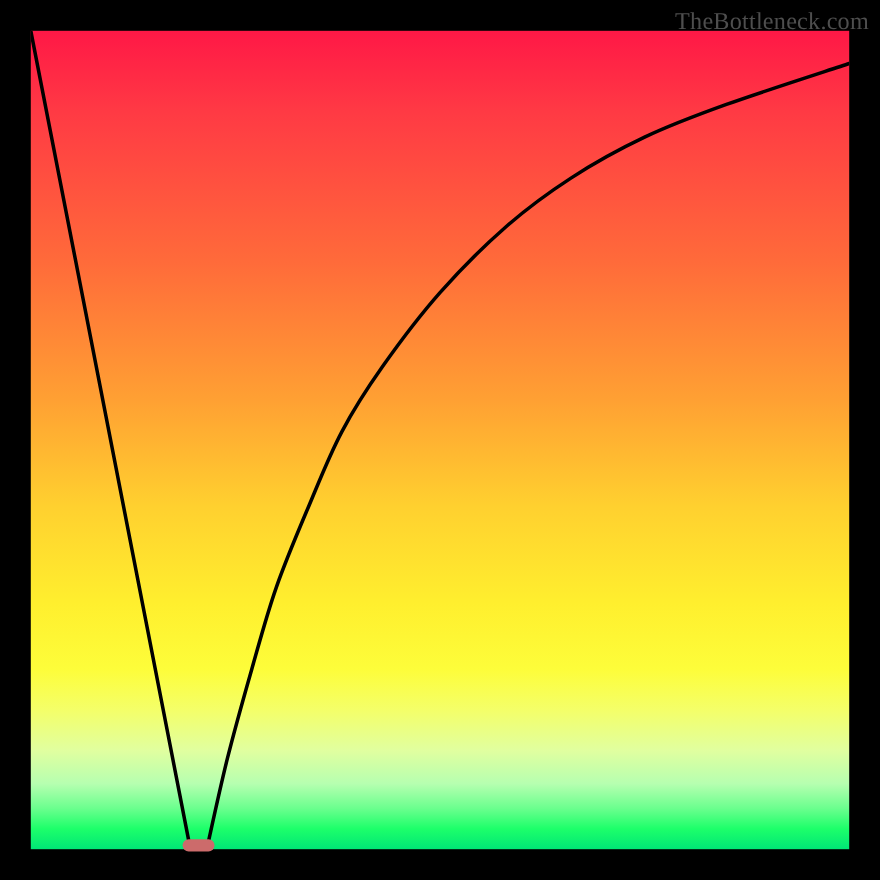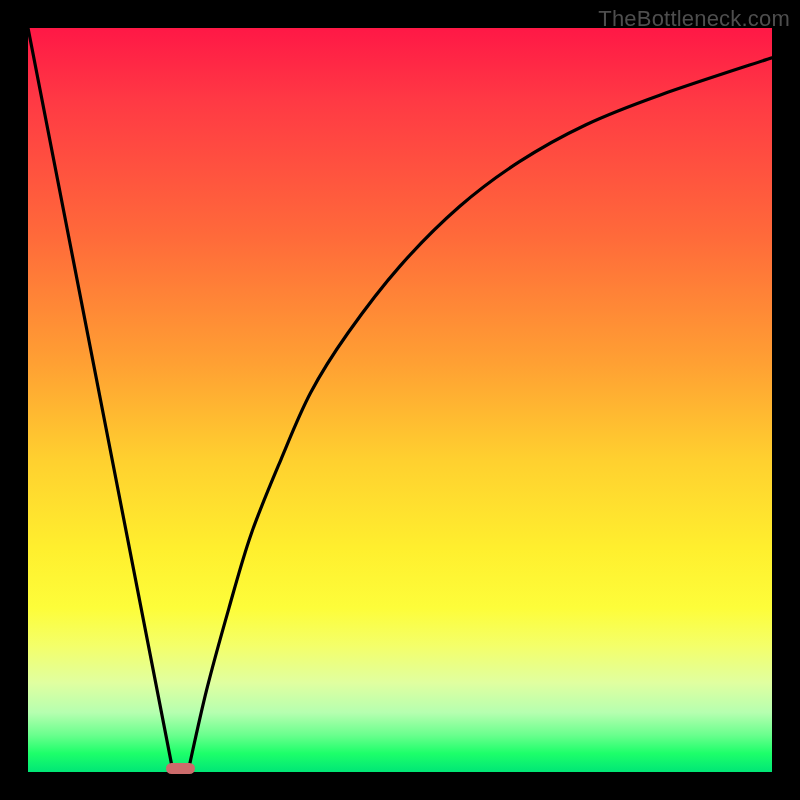--- a/index.html
+++ b/index.html
@@ -9,20 +9,21 @@
     height: 800px;
     overflow: hidden;
     background: #000;
     font-family: Arial, Helvetica, sans-serif;
   }
   .frame {
     position: relative;
     width: 800px;
     height: 598px;
     background: #000;
+    font-family: Liberation Serif, serif;
   }
   .plot {
     position: absolute;
     left: 28px;
     top: 28px;
     width: 744px;
     height: 744px;
     
     background: linear-gradient(
       to bottom,

